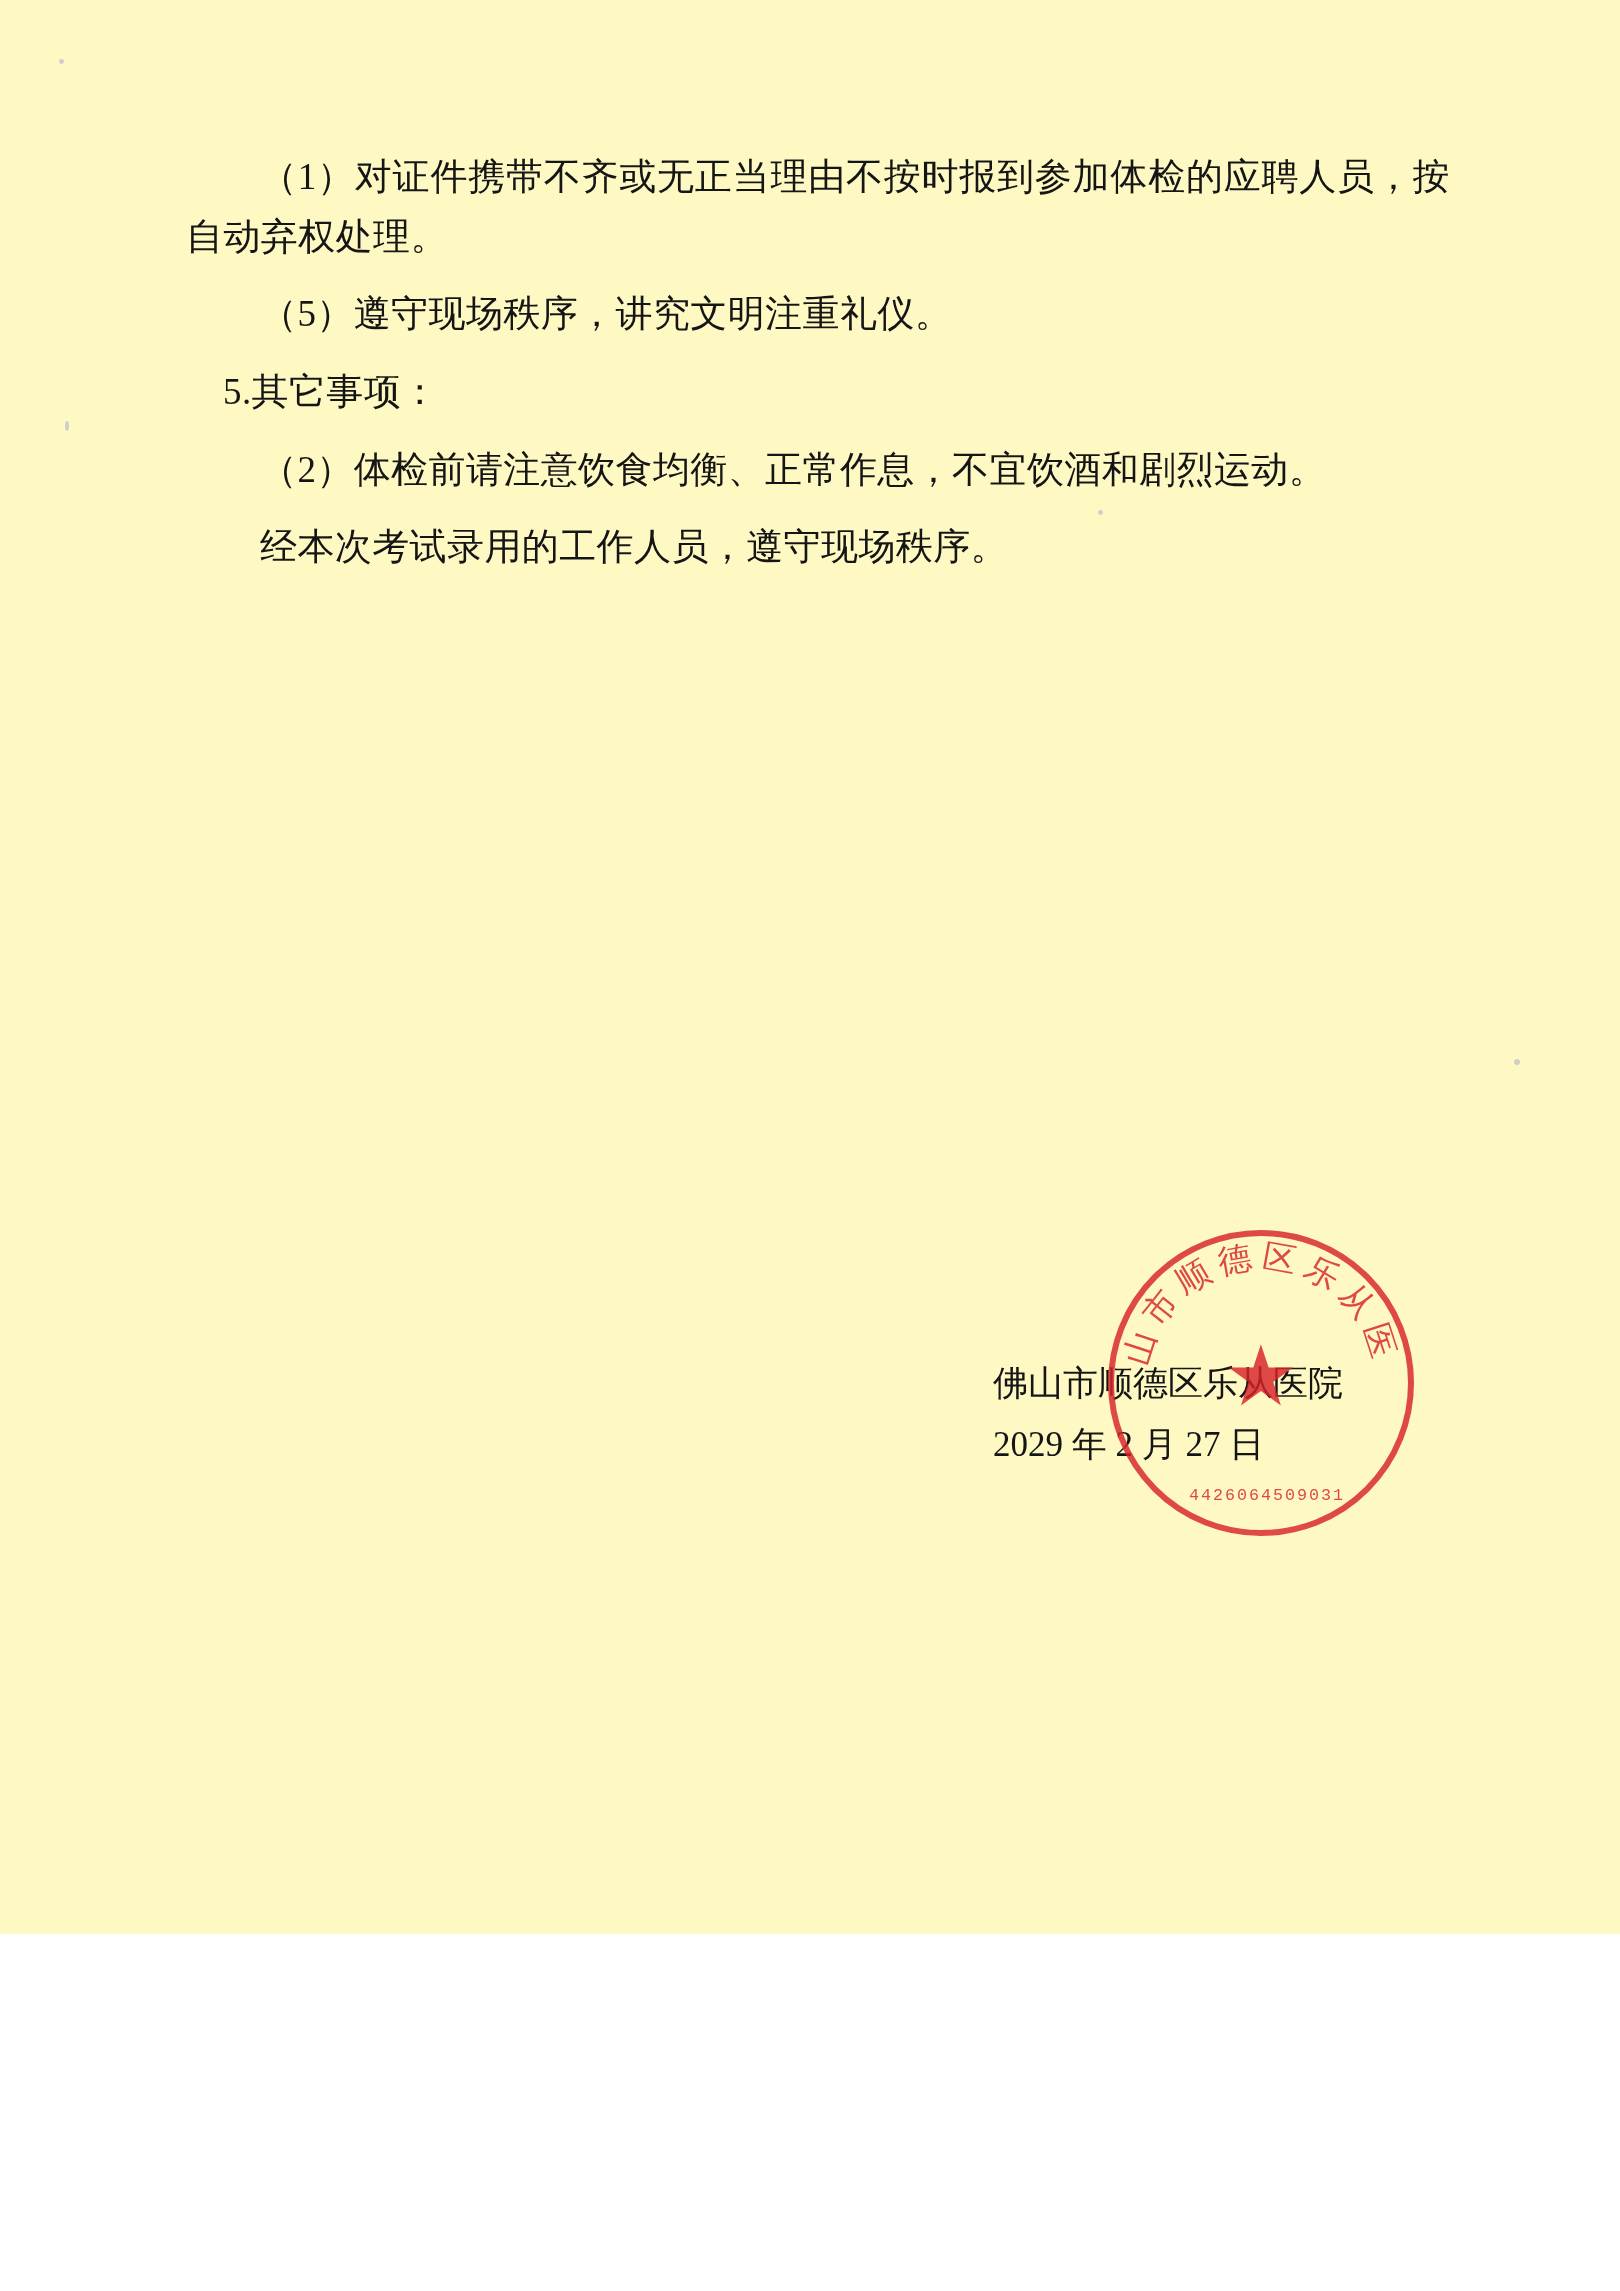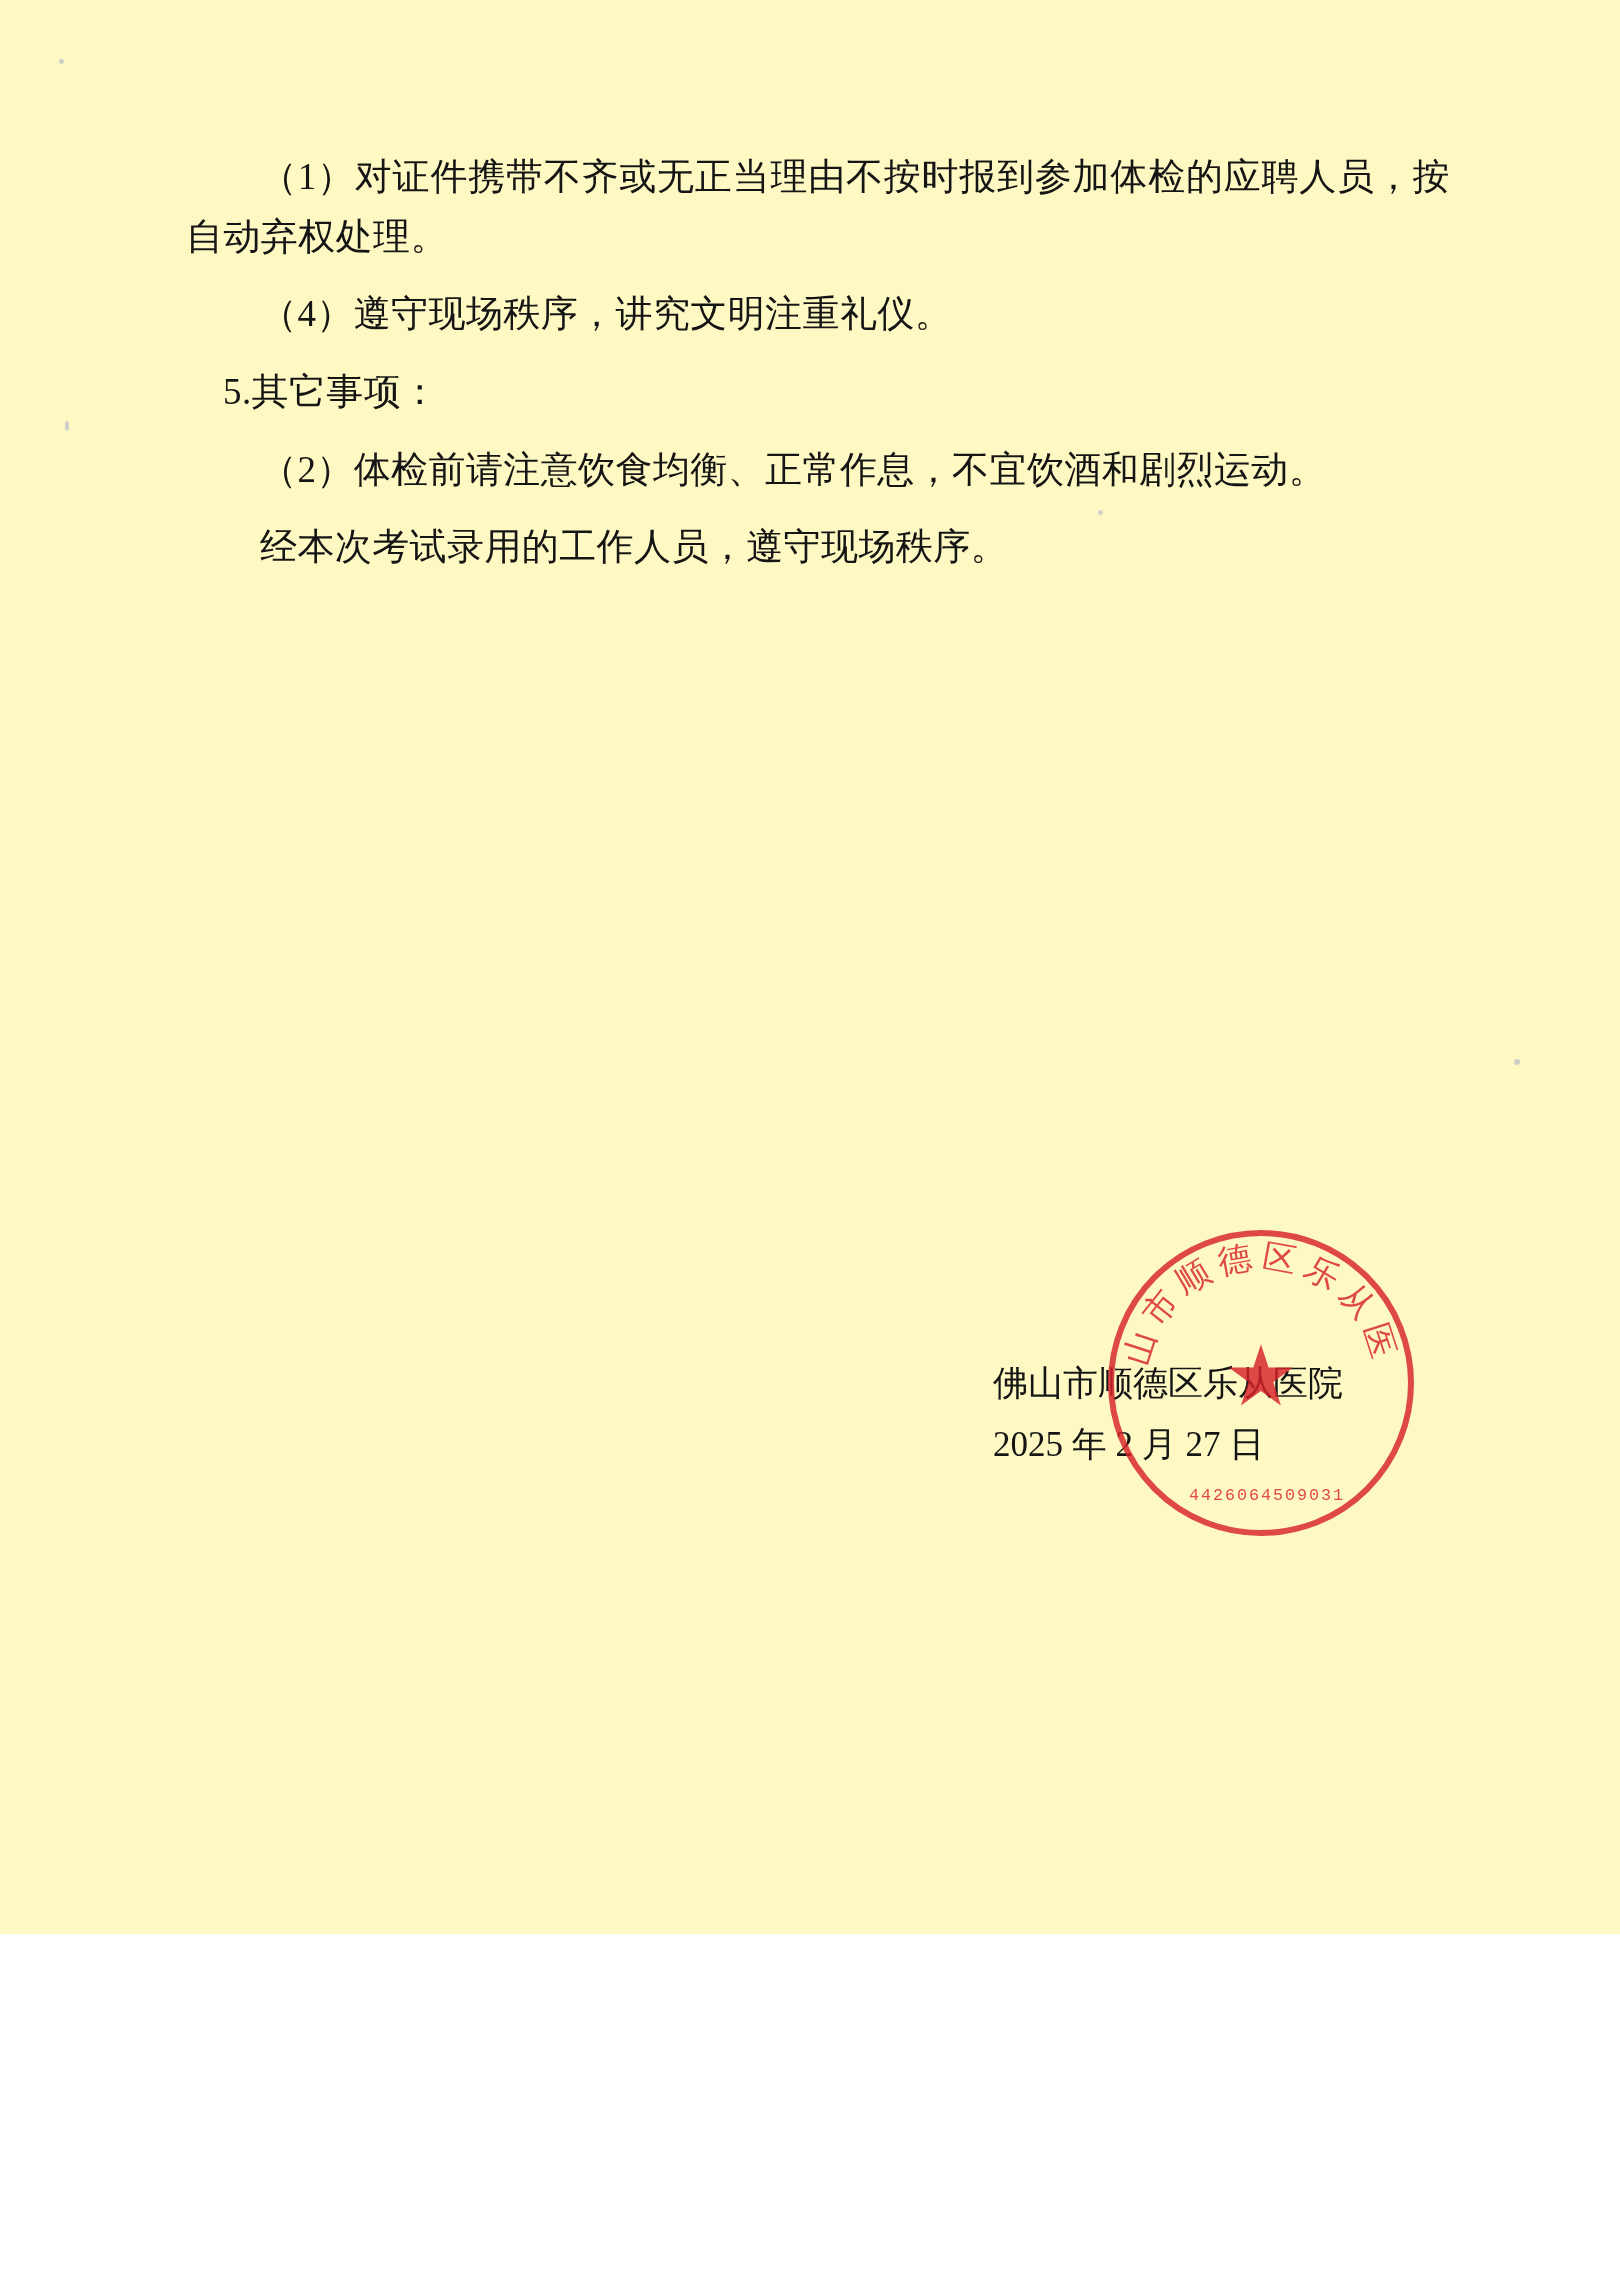--- a/index.html
+++ b/index.html
@@ -114,32 +114,32 @@
   <div class="speck" style="left:59px; top:59px; width:4.9px; height:4.9px;"></div>
   <div class="speck" style="left:65px; top:421px; width:3.9px; height:9.8px;"></div>
   <div class="speck" style="left:157px; top:2019px; width:5.9px; height:5.9px;"></div>
   <div class="speck" style="left:1514px; top:1059px; width:5.9px; height:5.9px;"></div>
   <div class="speck" style="left:1098px; top:510px; width:4.9px; height:4.9px;"></div>
   <div class="speck" style="left:19.6px; top:1950px; width:3.9px; height:13.7px;"></div>
 
   <div class="content">
 
     <p class="para indent">（1）对证件携带不齐或无正当理由不按时报到参加体检的应聘人员，按自动弃权处理。</p>
-    <p class="para indent">（4）遵守现场秩序，讲究文明注重礼仪。</p>
+    <p class="para indent">（5）遵守现场秩序，讲究文明注重礼仪。</p>
     <p class="para indent-small">5.其它事项：</p>
     <p class="para indent">（2）体检前请注意饮食均衡、正常作息，不宜饮酒和剧烈运动。</p>
 
 
     <p class="para indent">经本次考试录用的工作人员，遵守现场秩序。</p>
 
   </div>
 
   <div class="sign-block">
     <div class="sign-line">佛山市顺德区乐从医院</div>
-    <div class="sign-line">2025 年 2 月 27 日</div>
+    <div class="sign-line">2029 年 2 月 27 日</div>
   </div>
 
   <div class="stamp">
     <div class="stamp-inner"></div>
     <svg width="308" height="308" viewBox="0 0 314 314">
       <defs>
         <path id="arcpath" d="M 40,157 A 117,117 0 0 1 274,157"></path>
       </defs>
       <text font-size="34" font-family="'Liberation Serif', serif" fill="#d8232a" letter-spacing="8">
         <textPath href="#arcpath" startOffset="50%" text-anchor="middle">佛山市顺德区乐从医院</textPath>

